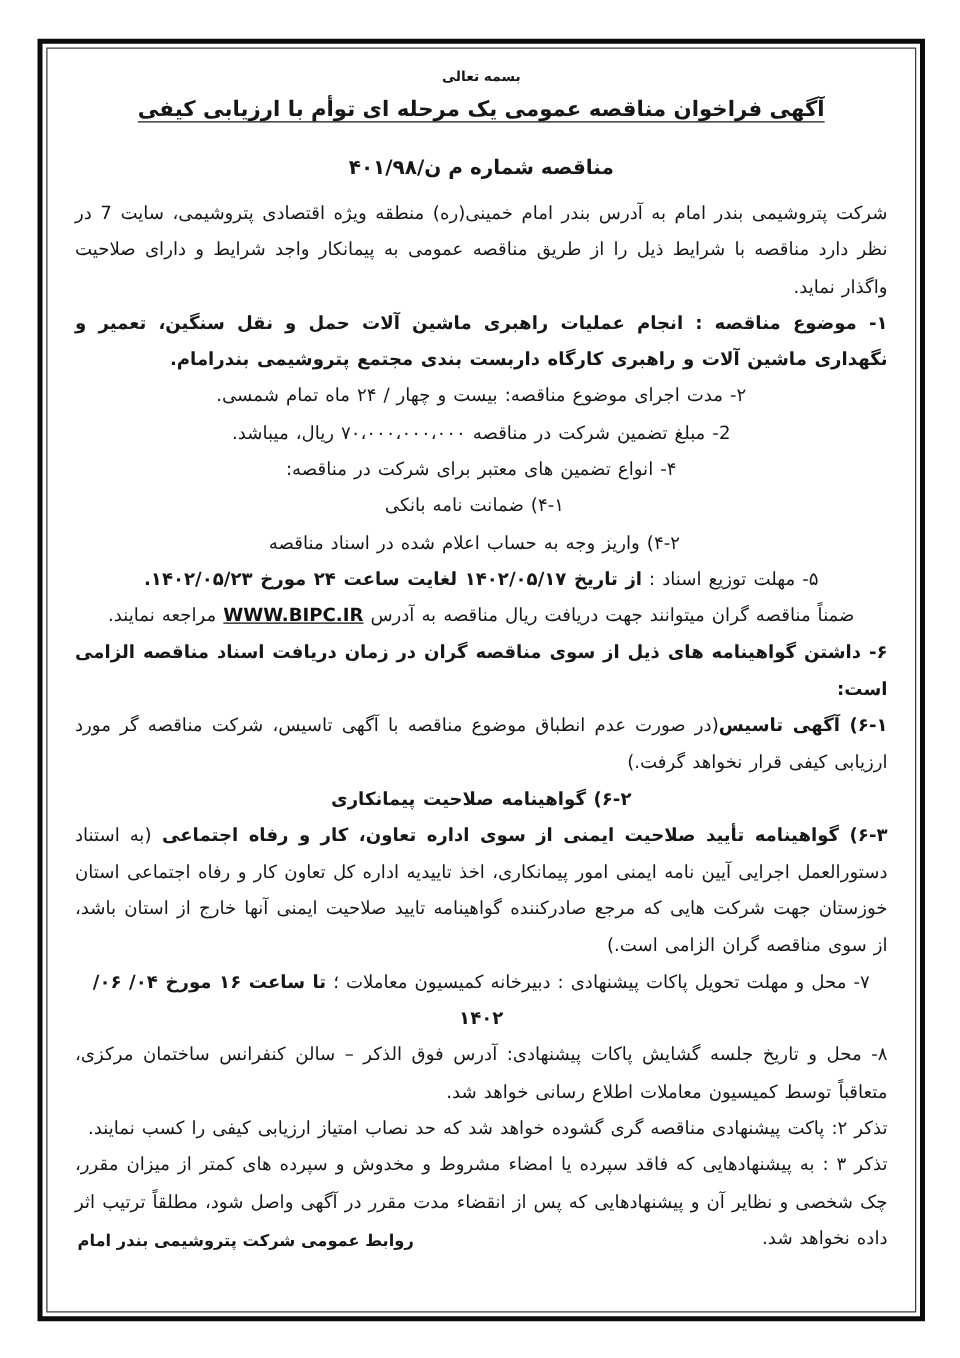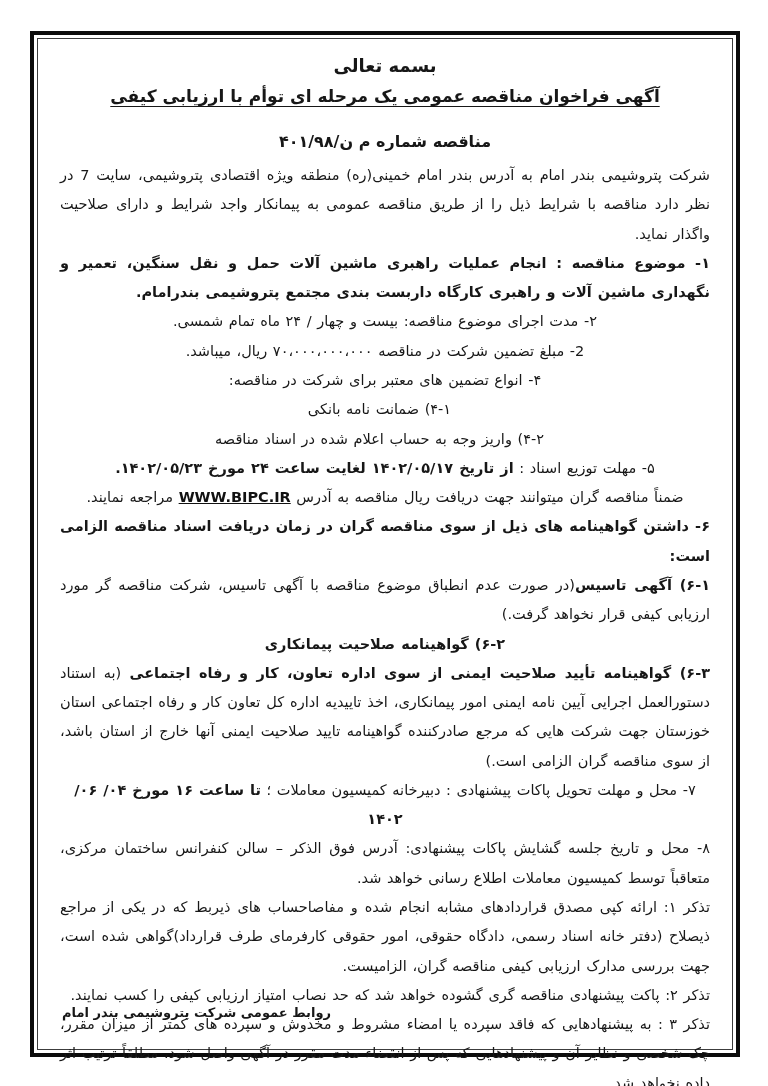--- a/index.html
+++ b/index.html
@@ -35,42 +35,42 @@
   .logo-fa {
     font-size: 10px; font-weight: bold; white-space: nowrap;
     transform: scaleX(0.78); transform-origin: center;
     color: #20302e; margin-top: 1px;
   }
   .logo-en {
     font-size: 6.4px; font-weight: bold; letter-spacing: 0.1px;
     color: #111; margin-top: 3px; white-space: nowrap;
   }
   .logo-abbr { font-size: 11px; font-weight: bold; color: #111; margin-top: 1px; }
-  .bismillah { text-align: center; font-weight: bold; font-size: 18px; padding-top: 8px; }
+  .bismillah { text-align: center; font-weight: bold; font-size: 11px; padding-top: 8px; }
   .doc-title {
     text-align: center; font-weight: bold; font-size: 17px;
     text-decoration: underline; text-underline-offset: 4px;
     margin-top: 10px;
   }
   .tender-no { text-align: center; font-weight: bold; font-size: 16px; margin-top: 26px; }
   
   .bodytext { margin-top: 10px; }
   .bodytext p {
     margin: 0; font-size: 14.5px; line-height: 2.02;
     text-align: justify; word-spacing: 1px;
   }
   .bodytext p.single { text-align: center; }
   .b { font-weight: bold; }
   .item1 { font-weight: bold; font-size: 15.5px; line-height: 2.15; }
   .sec6 { font-weight: bold; font-size: 15px; }
   .sub4 { padding-right: 11px; }
   .link { font-weight: bold; text-decoration: underline; color: #111; }
   
   .footer {
-    position: absolute; left: 24px; bottom: 29px;
+    position: absolute; left: 24px; bottom: 48px;
     font-weight: bold; font-size: 13px; direction: rtl;
   }
 </style>
 </head>
 <body>
 
 <div class="frame">
   <div class="inner">
 
     <div class="header">
@@ -99,21 +99,20 @@
       <p><span class="b">۶-۱) آگهی تاسیس</span><span>(در صورت عدم انطباق موضوع مناقصه با آگهی تاسیس، شرکت مناقصه گر مورد ارزیابی کیفی قرار نخواهد گرفت.)</span></p>
 
       <p class="single b">۶-۲) گواهینامه صلاحیت پیمانکاری</p>
 
       <p><span class="b">۶-۳) گواهینامه تأیید صلاحیت ایمنی از سوی اداره تعاون، کار و رفاه اجتماعی </span><span>(به استناد دستورالعمل اجرایی آیین نامه ایمنی امور پیمانکاری، اخذ تاییدیه اداره کل تعاون کار و رفاه اجتماعی استان خوزستان جهت شرکت هایی که مرجع صادرکننده گواهینامه تایید صلاحیت ایمنی آنها خارج از استان باشد، از سوی مناقصه گران الزامی است.)</span></p>
 
       <p class="single"><span>۷- محل و مهلت تحویل پاکات پیشنهادی : دبیرخانه کمیسیون معاملات ؛ </span><span class="b">تا ساعت ۱۶ مورخ ۰۴/ ۰۶/ ۱۴۰۲</span></p>
 
       <p>۸- محل و تاریخ جلسه گشایش پاکات پیشنهادی: آدرس فوق الذکر – سالن کنفرانس ساختمان مرکزی، متعاقباً توسط کمیسیون معاملات اطلاع رسانی خواهد شد.</p>
 
-      <p>تذکر ۱: ارائه کپی مصدق قراردادهای مشابه انجام شده و مفاصاحساب های ذیربط که در یکی از مراجع ذیصلاح (دفتر خانه اسناد رسمی، دادگاه حقوقی، امور حقوقی کارفرمای طرف قرارداد)گواهی شده است، جهت بررسی مدارک ارزیابی کیفی مناقصه گران، الزامیست.</p>
       <p>تذکر ۲: پاکت پیشنهادی مناقصه گری گشوده خواهد شد که حد نصاب امتیاز ارزیابی کیفی را کسب نمایند.</p>
       <p>تذکر ۳ : به پیشنهادهایی که فاقد سپرده یا امضاء مشروط و مخدوش و سپرده های کمتر از میزان مقرر، چک شخصی و نظایر آن و پیشنهادهایی که پس از انقضاء مدت مقرر در آگهی واصل شود، مطلقاً ترتیب اثر داده نخواهد شد.</p>
 
     </div>
 
     <div class="footer">روابط عمومی شرکت پتروشیمی بندر امام</div>
   </div>
 </div>
 
 </body></html>

